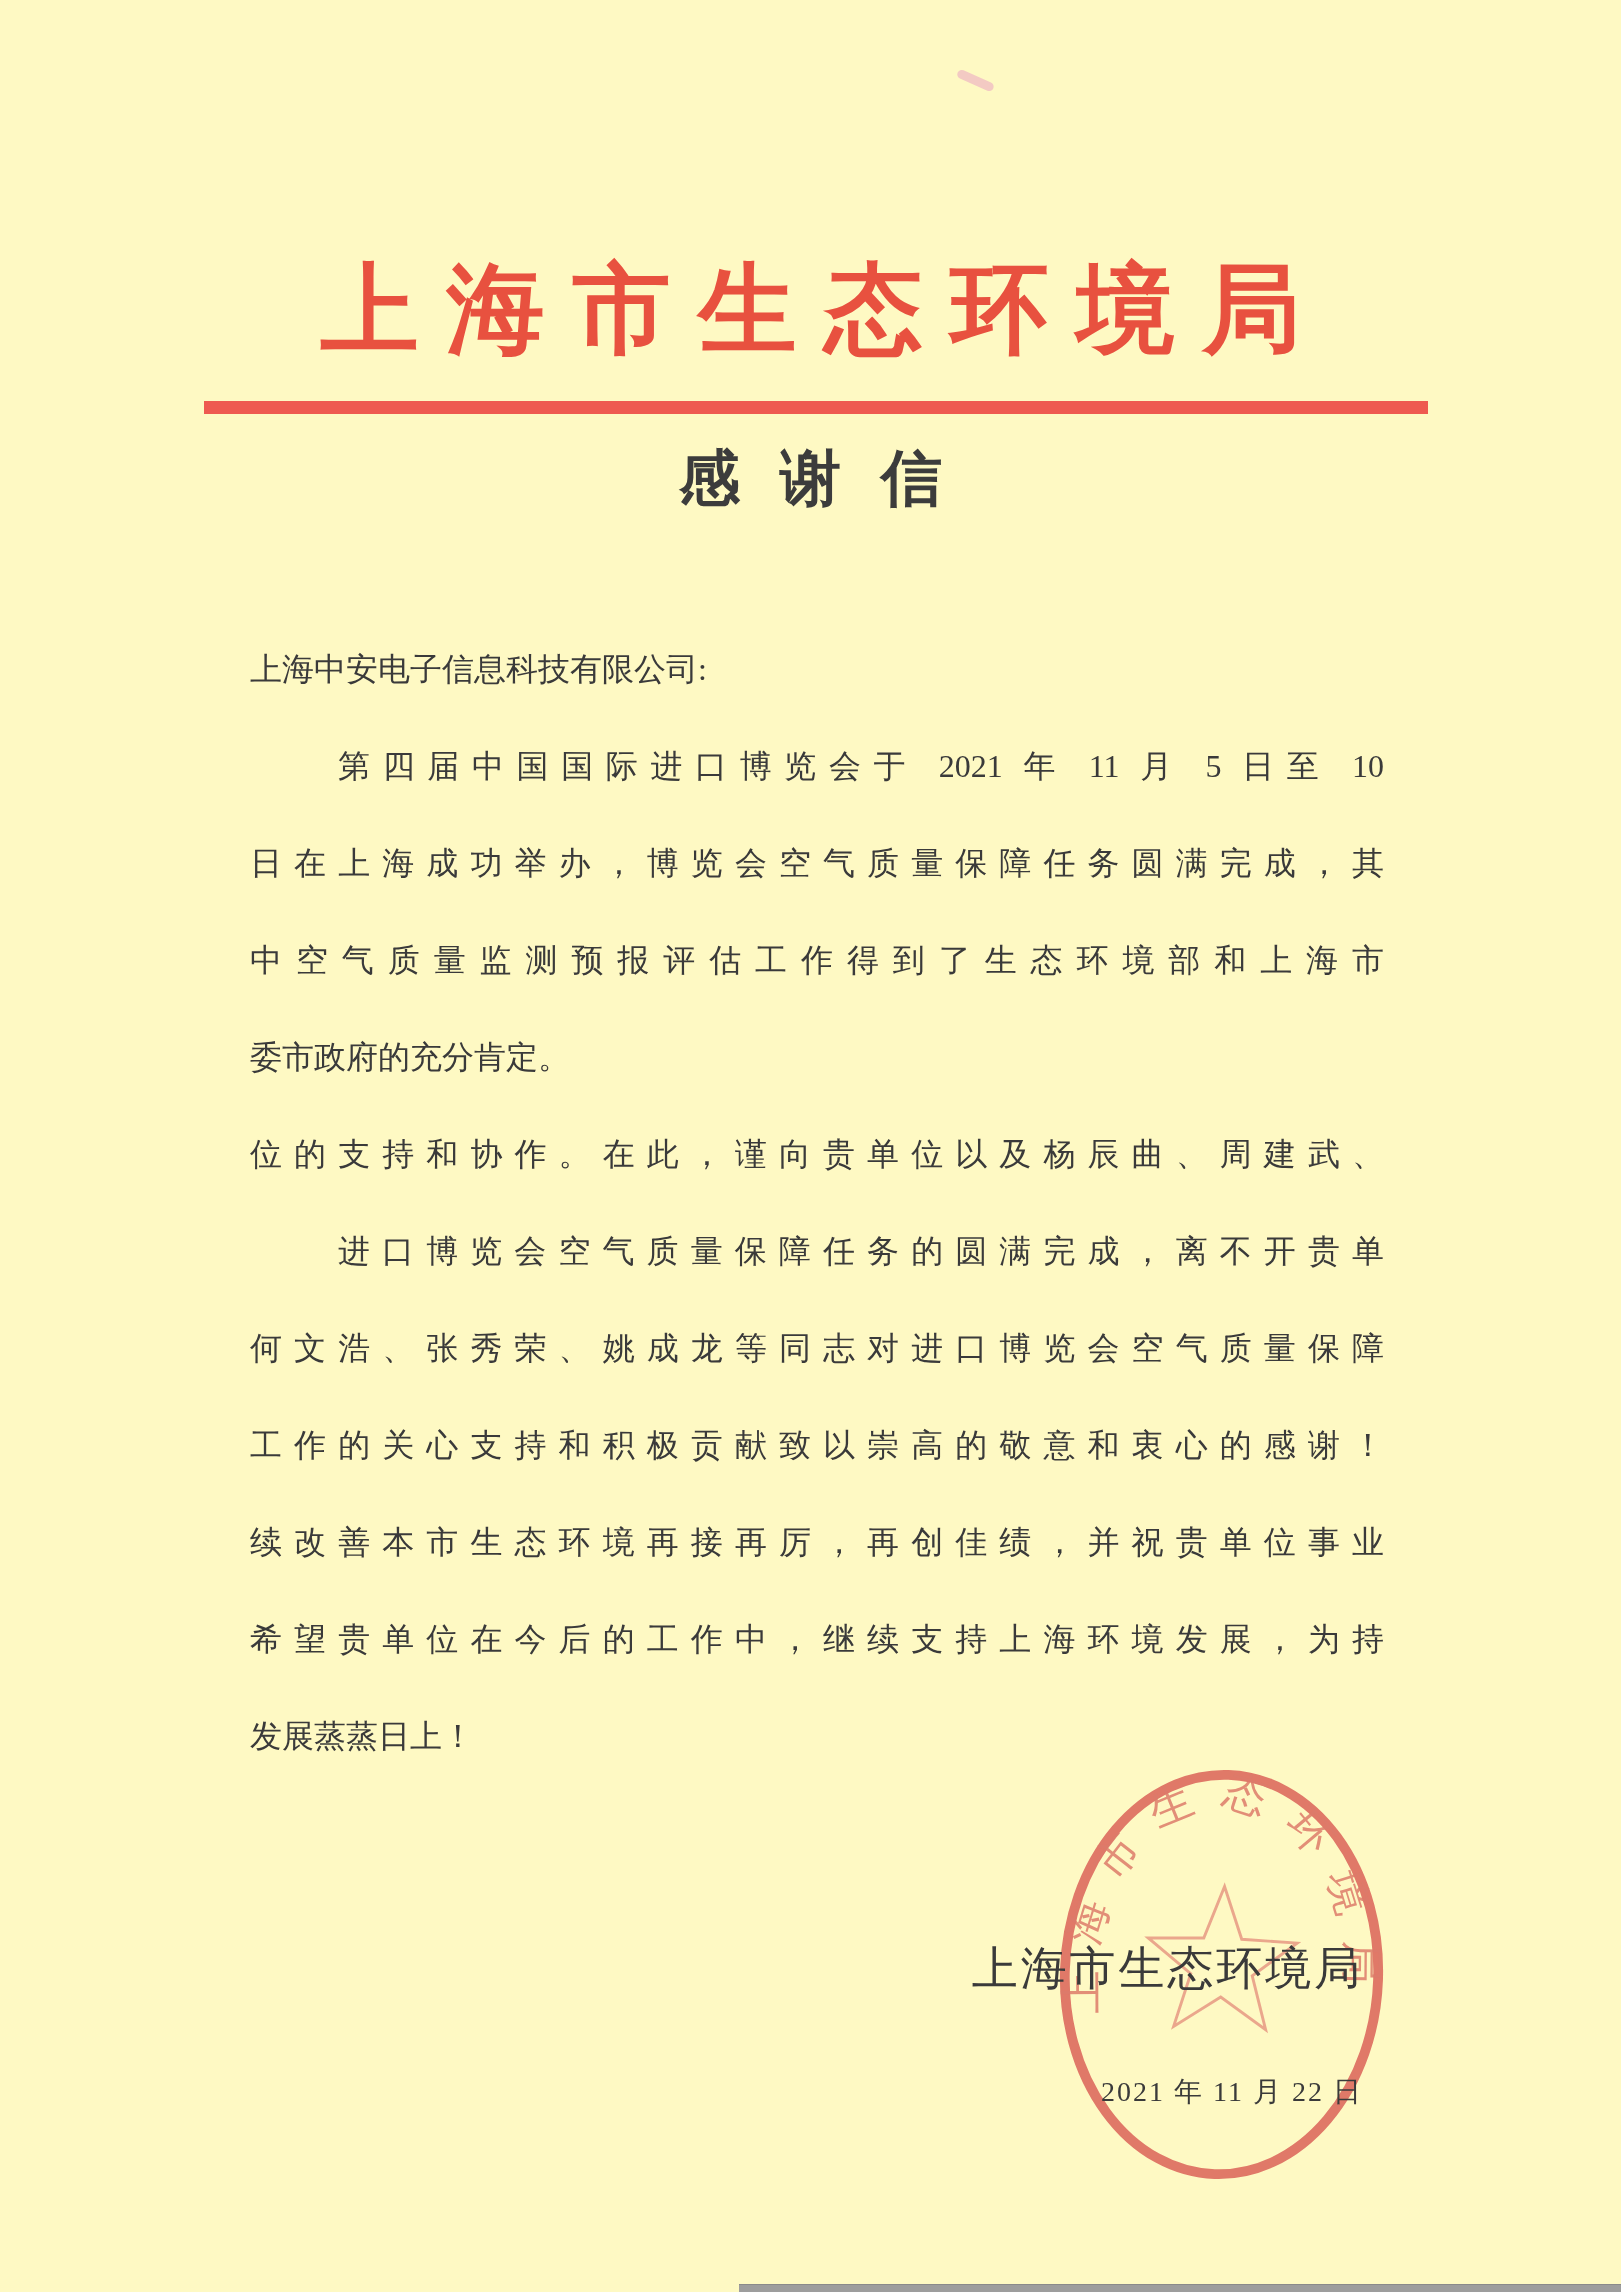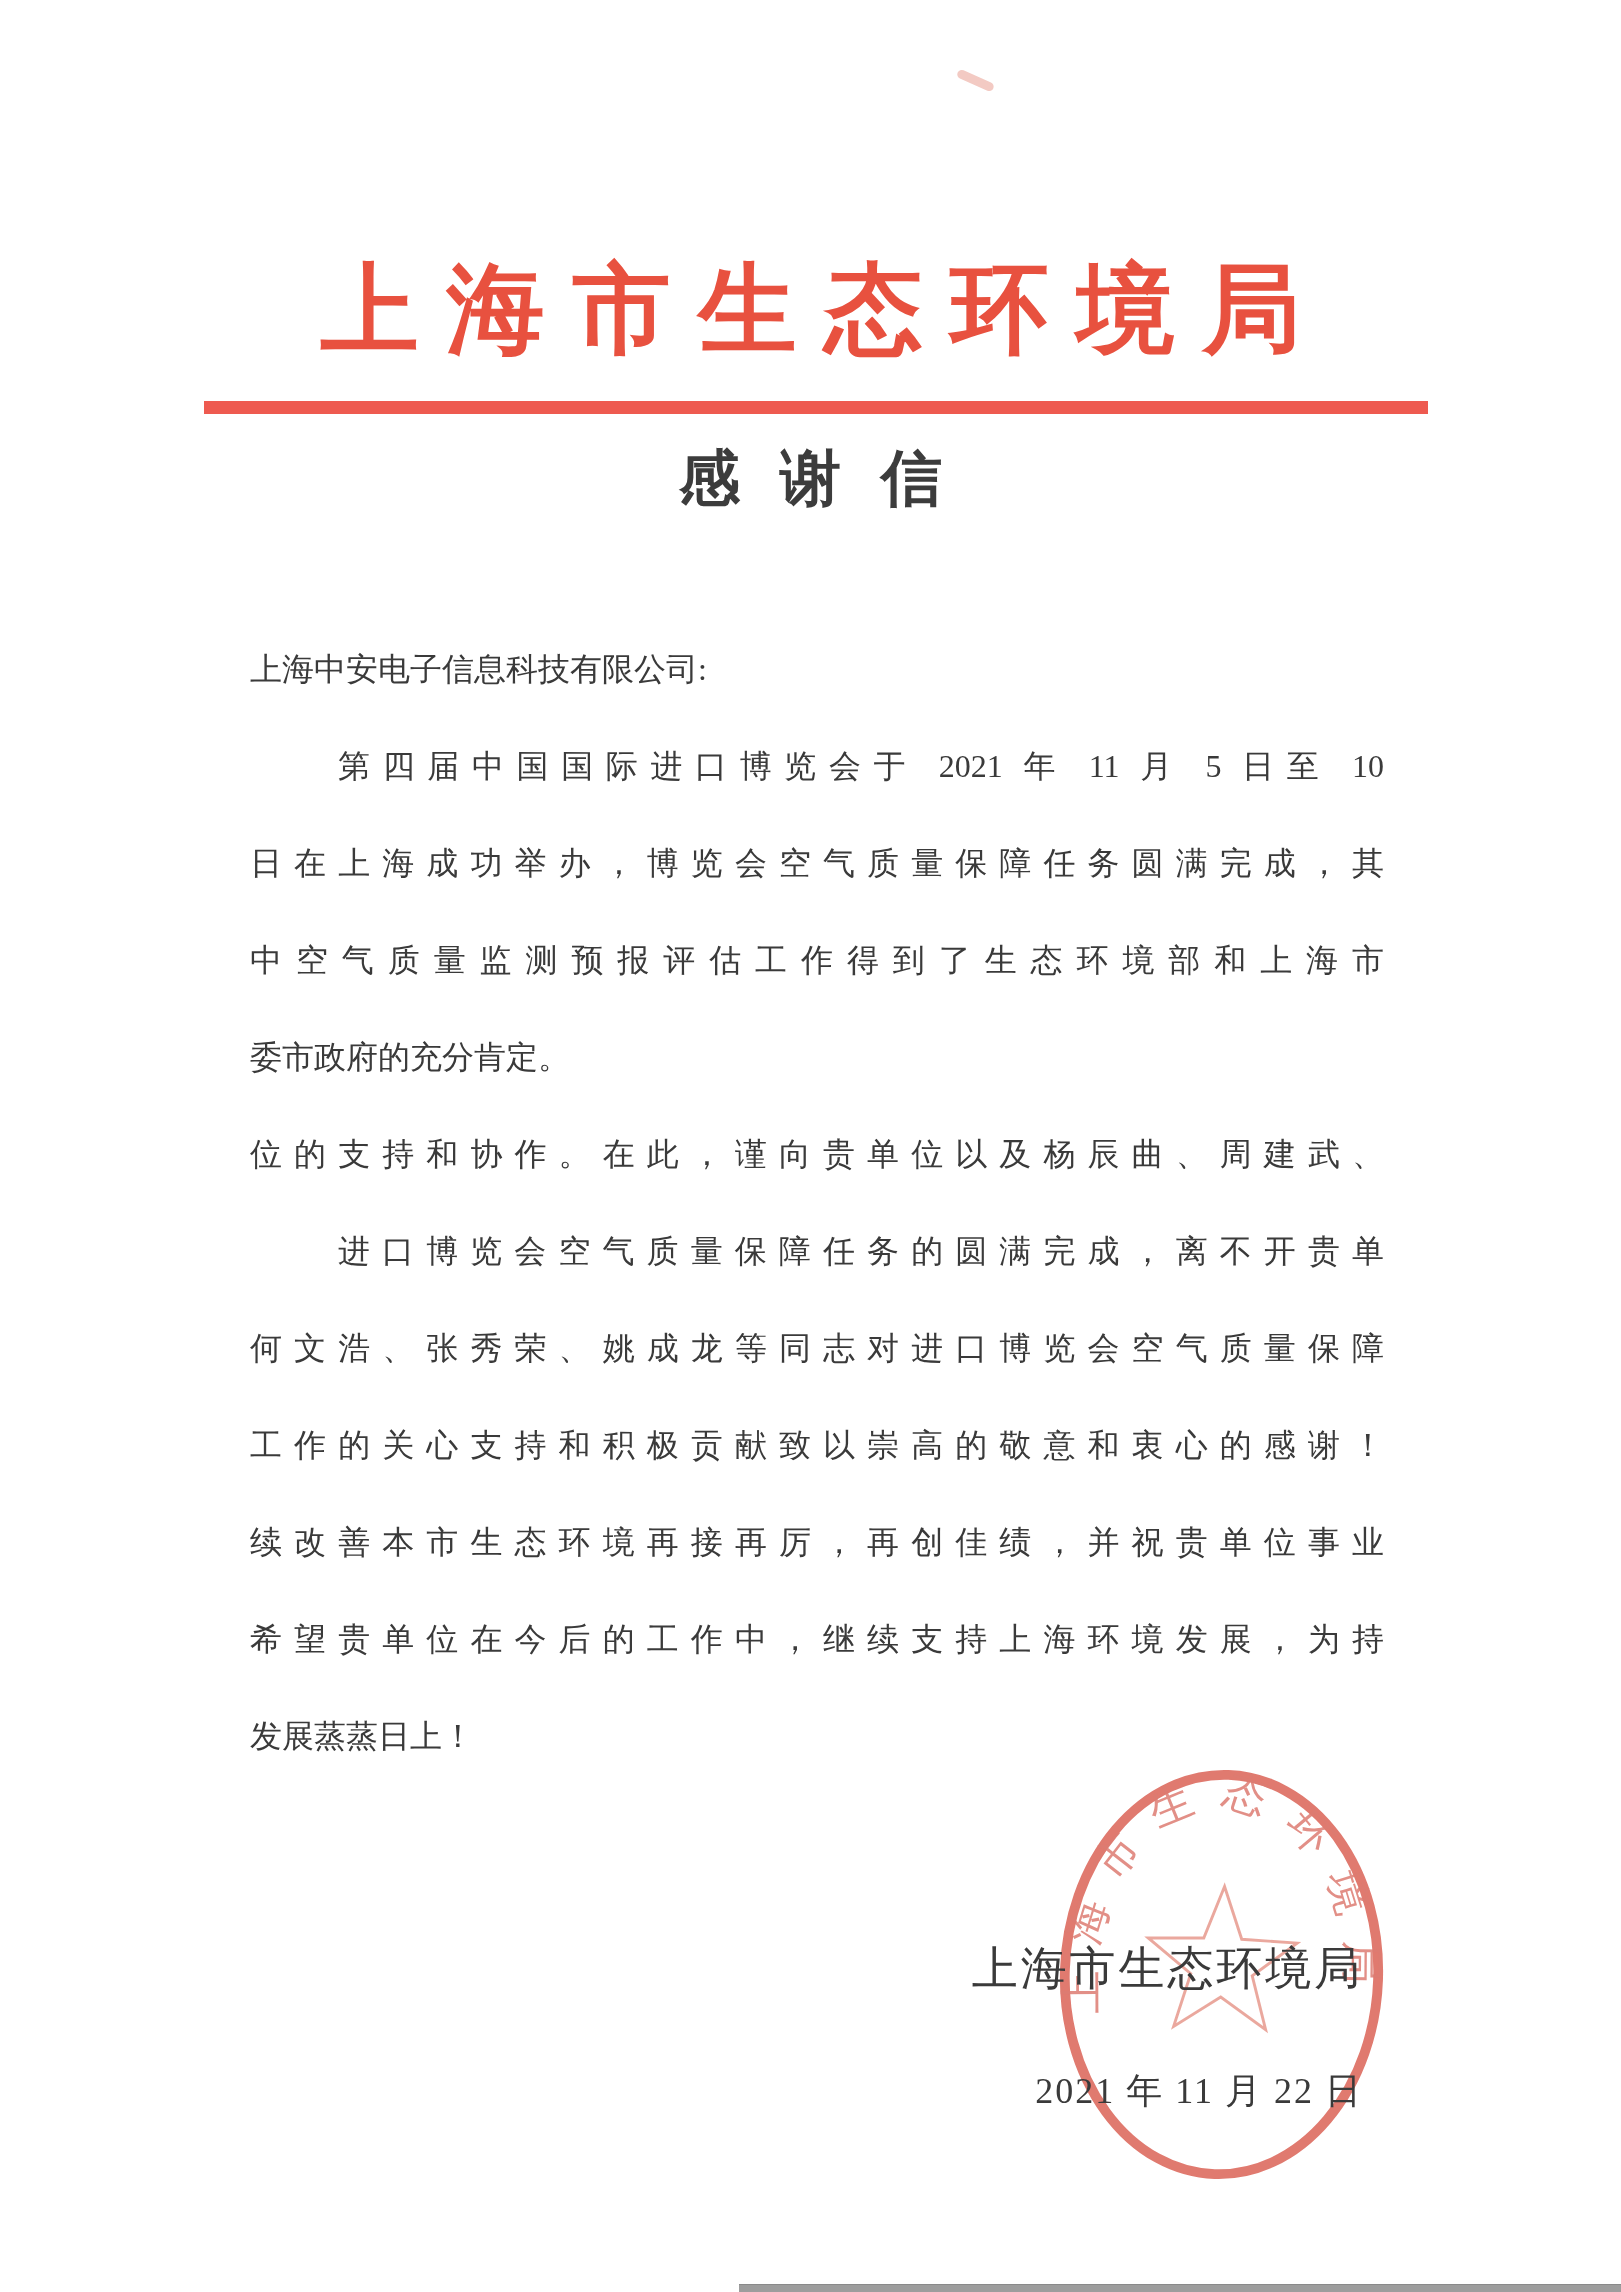--- a/index.html
+++ b/index.html
@@ -1,18 +1,18 @@
 <!DOCTYPE html>
 <html><head>
 <meta charset="utf-8">
 <style>
   html,body { margin:0; padding:0; background:#e9e9e9; }
   .page {
     position:relative; width:1621px; height:2293px; margin:0 auto;
-    background:#ffffff; overflow:hidden;
+    background:#fef9c3; overflow:hidden;
     font-family:"Liberation Serif","DejaVu Serif",serif;
     color:#3a3a3a;
   }
   .agency-title {
     position:absolute; top:249px; left:0; width:100%;
     text-align:center; font-size:98px; font-weight:bold;
     color:#e8513f; letter-spacing:28px; text-indent:28px;
     line-height:1.25; white-space:nowrap;
   }
   .red-rule {
@@ -30,21 +30,21 @@
   }
   .line { white-space:nowrap; }
   .line.just { white-space:normal; text-align:justify; text-align-last:justify; }
   .line.indent { padding-left:88px; }
   .signature {
     position:absolute; right:258px; top:1939px;
     font-size:46px; letter-spacing:2.9px; line-height:59px; white-space:nowrap;
   }
   .sig-date {
     position:absolute; right:258px; top:2062px;
-    font-size:36px; letter-spacing:2px; line-height:59px; white-space:nowrap;text-align:right;
+    font-size:28px; letter-spacing:2px; line-height:59px; white-space:nowrap;text-align:right;
   }
   .seal {
     position:absolute; left:1053px; top:1764px; width:337px; height:421px;
     opacity:.88; transform:rotate(2deg);
   }
   .seal text { font-family:"Liberation Serif","DejaVu Serif",serif; }
   .bottom-bar {
     position:absolute; left:739px; top:2284px; width:882px; height:8.8px;
     background:#9d9d9d; border-top:1px solid #8a8a8a;
   }

